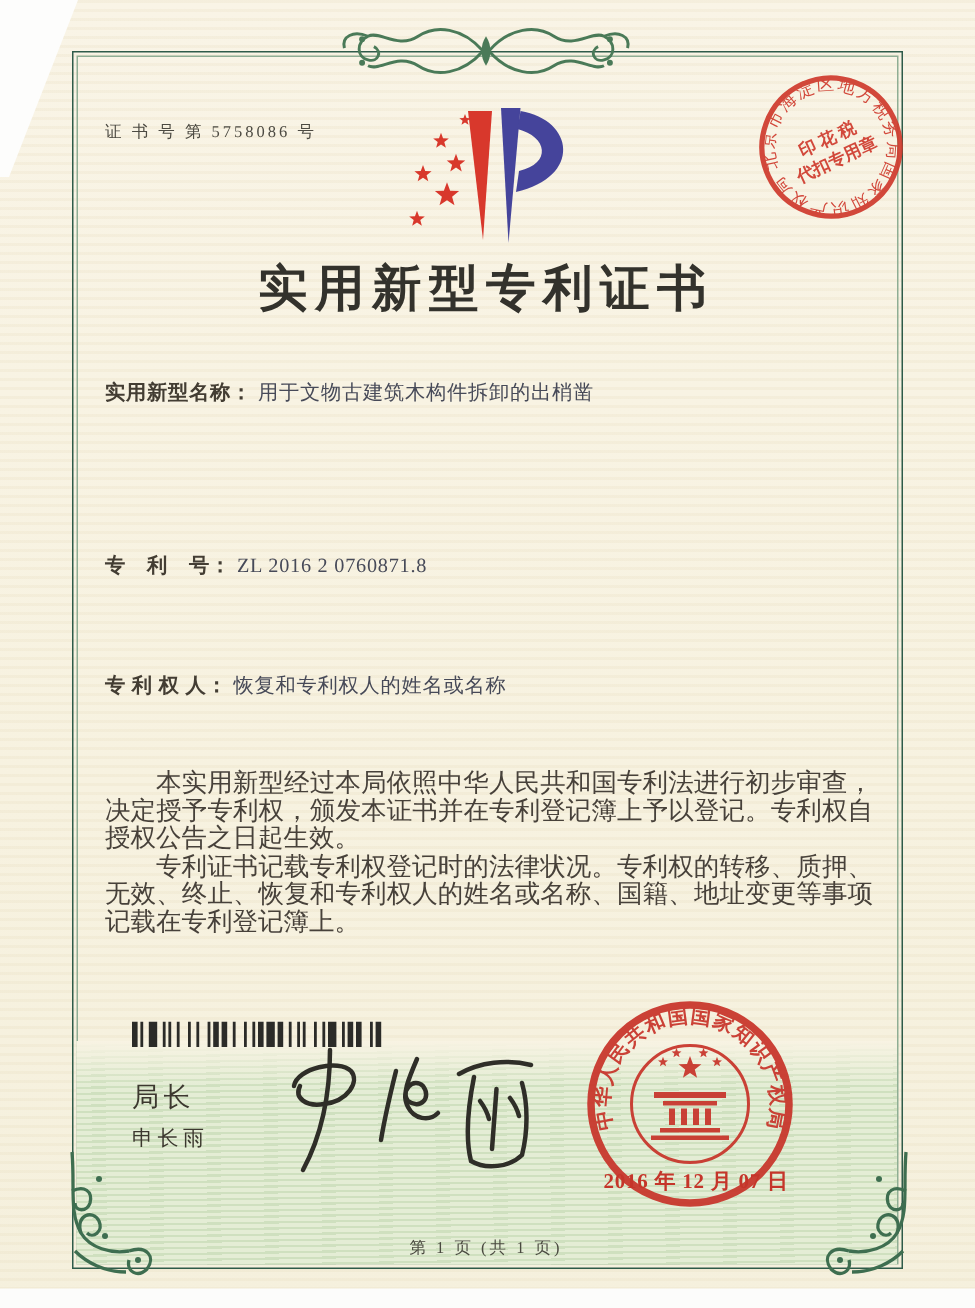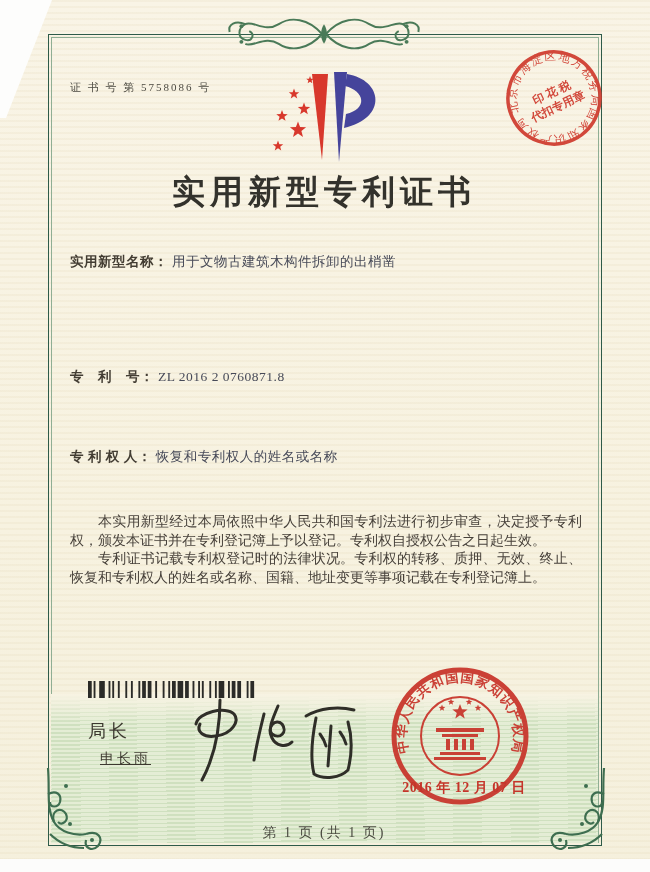--- a/index.html
+++ b/index.html
@@ -26,30 +26,30 @@
   #cert-no{left:70px;top:80px;font-size:11px;letter-spacing:2px;color:#4c4a42;z-index:3;}
   #logo{left:252px;top:64px;z-index:3;}
   #tax-stamp{left:498px;top:42px;z-index:3;opacity:.92;}
   #title{left:48px;top:170px;width:552px;text-align:center;font-size:33px;font-weight:bold;
       letter-spacing:5px;color:#33322c;z-index:3;}
   .field{left:70px;width:512px;font-size:13.5px;color:#3f3a31;z-index:3;letter-spacing:.5px;}
   .field .lbl{font-weight:600;color:#433d33;}
   .field .val{color:#474a58;margin-left:4px;}
   #f0{top:253px;} #f1{top:311px;} #f2{top:356px;margin-top:12px;} #f3{top:401px;} #f4{top:448px;} #f5{top:493px;}
   #body-text{left:70px;top:513px;width:512px;z-index:3;color:#47413a;
-      font-size:14px;line-height:18.6px;text-align:justify;}
+      font-size:17px;line-height:18.6px;text-align:justify;}
   #body-text p{margin:0;text-indent:2em;}
   #barcode{left:88px;top:681px;width:168px;height:17px;z-index:3;}
   #sign-role{left:88px;top:719px;font-size:18px;letter-spacing:3px;color:#3c382f;z-index:3;font-family:Liberation Serif, serif;}
-  #sign-name{left:100px;top:750px;font-size:14px;letter-spacing:3px;color:#3c382f;z-index:3;text-decoration:underline;}
+  #sign-name{left:88px;top:750px;font-size:14px;letter-spacing:3px;color:#3c382f;z-index:3;}
   #signature{left:168px;top:690px;z-index:3;}
   #seal{left:384px;top:660px;z-index:3;opacity:.93;}
   #seal-date{left:388px;top:779px;width:152px;text-align:center;font-size:14px;
       letter-spacing:.5px;color:#c5352a;z-index:4;font-weight:600;}
-  #footer-page{left:48px;top:824px;width:552px;text-align:center;font-size:14px;
+  #footer-page{left:48px;top:824px;width:552px;text-align:center;font-size:11px;
       letter-spacing:2px;color:#4a4a40;z-index:3;}
   .flourish{z-index:2;}
   #flourish-left{left:40px;top:764px;}
   #flourish-right{left:534px;top:764px;transform:scaleX(-1);}
   #ornament-top{left:206px;top:12px;z-index:3;}
 </style>
 </head>
 <body>
 
 <div id="paper">

